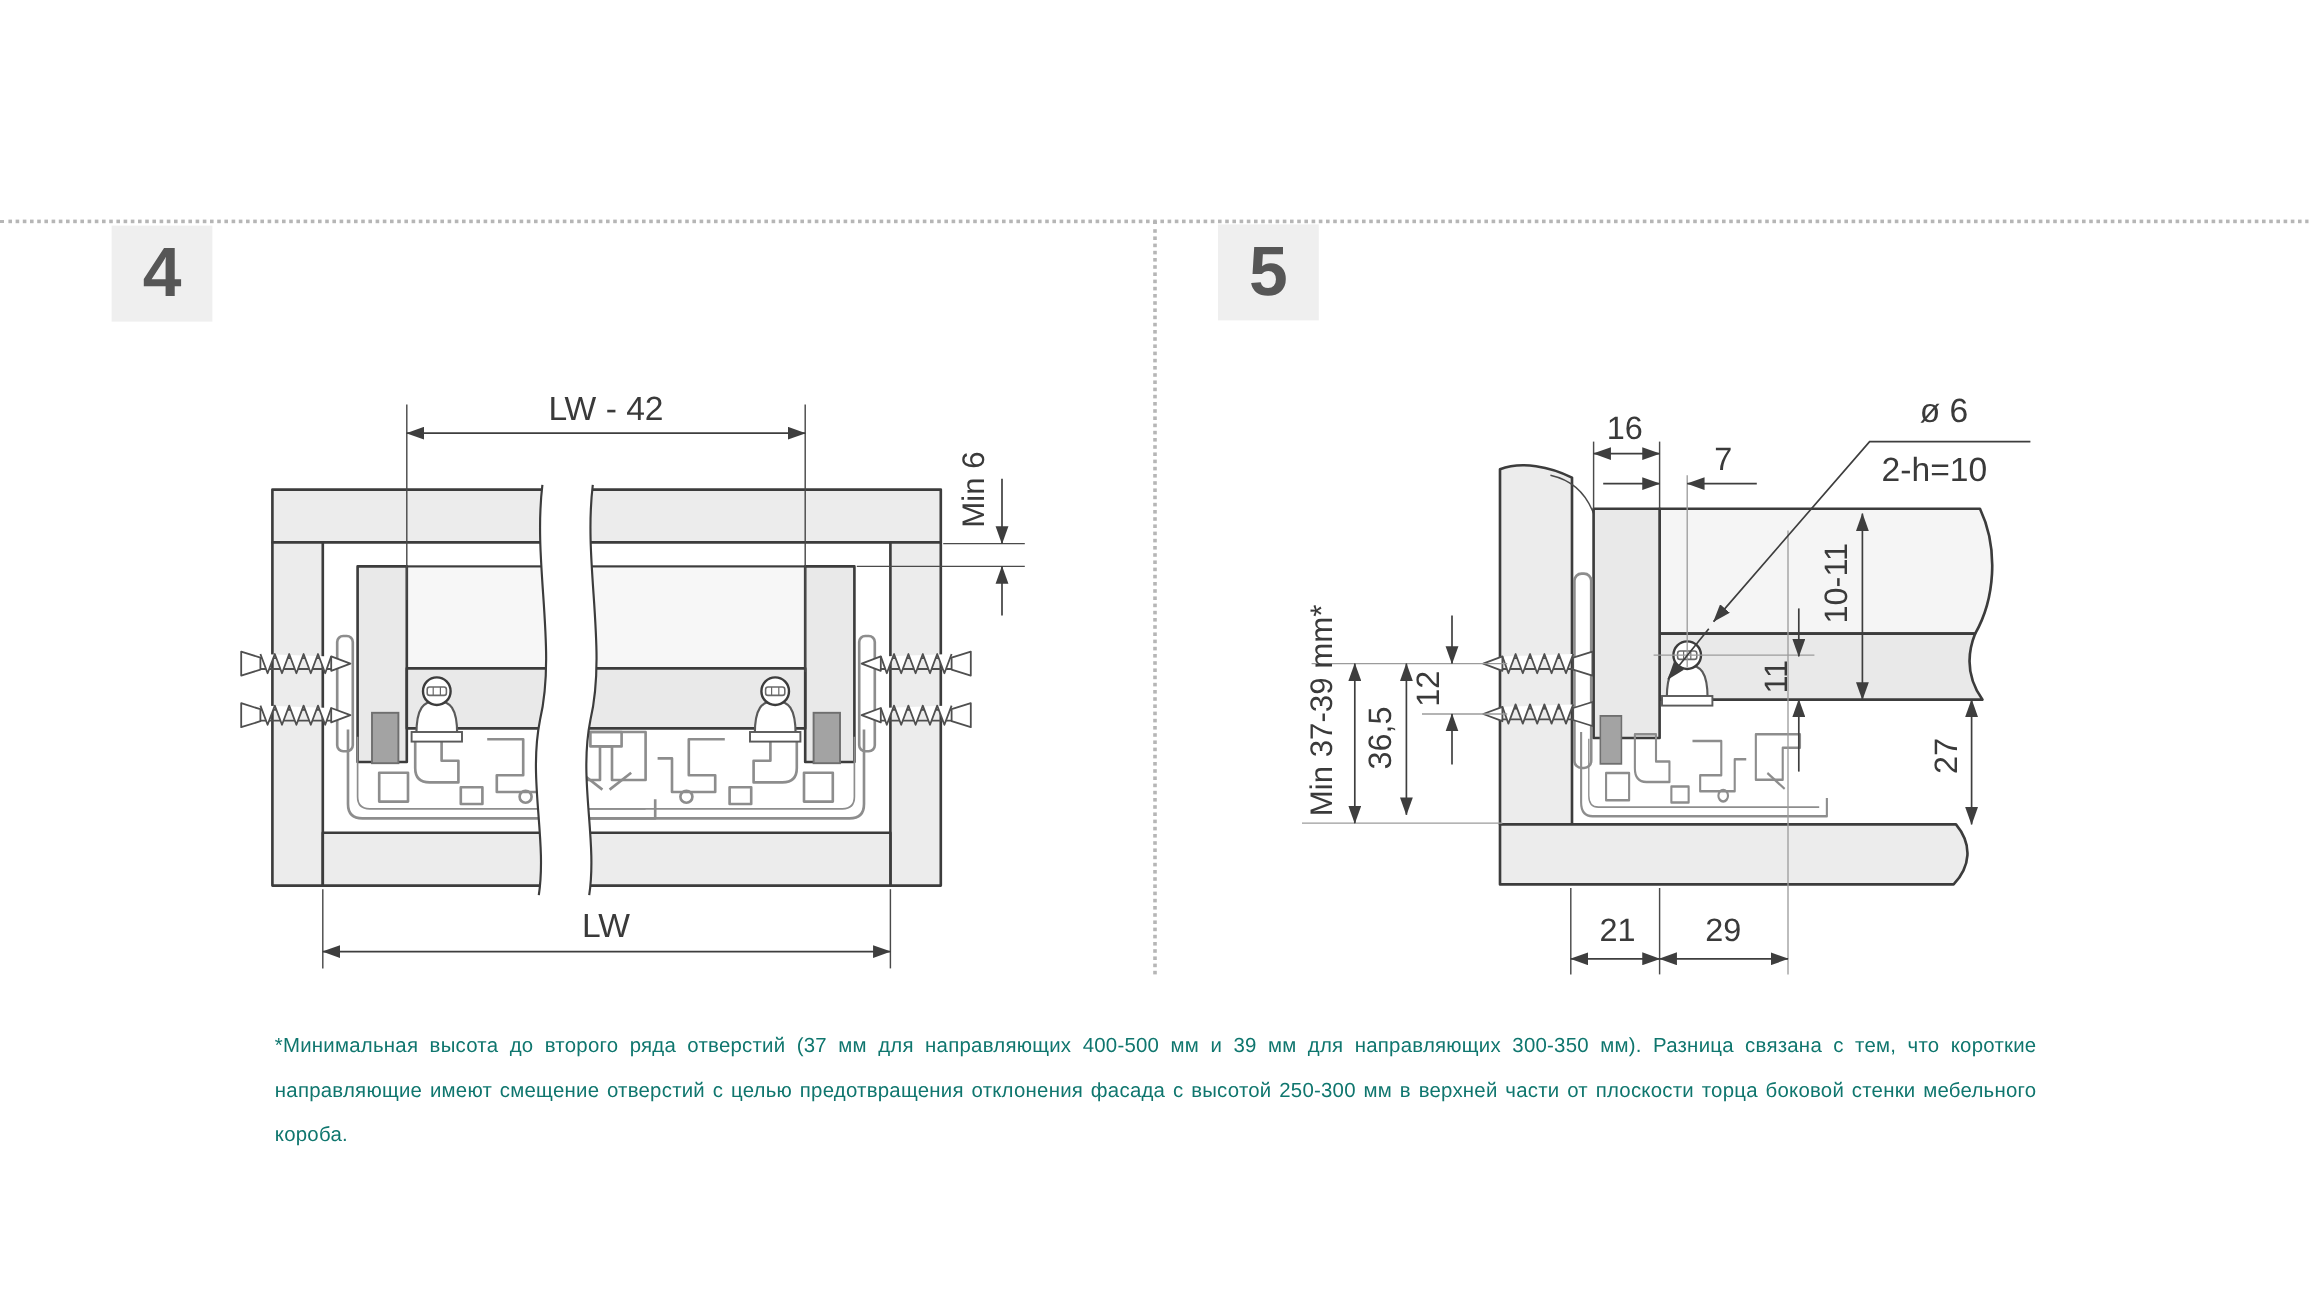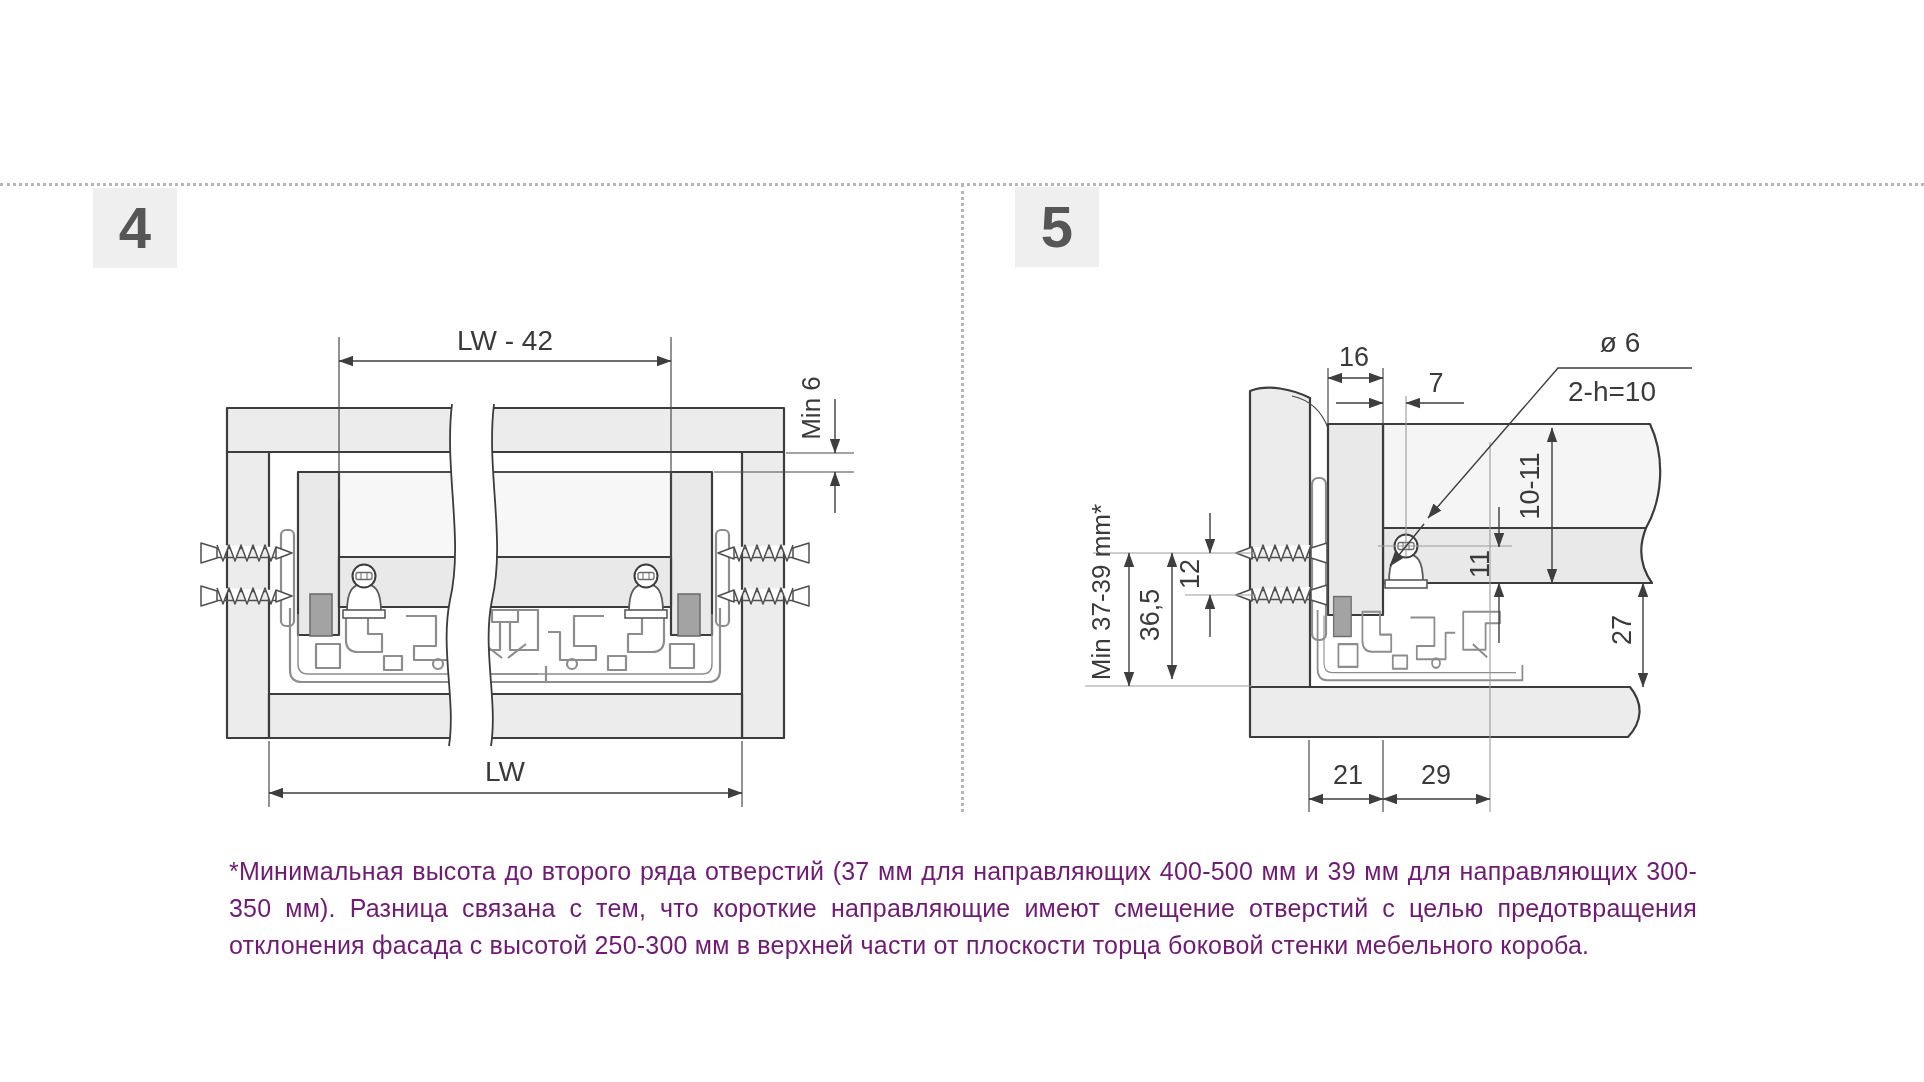--- a/index.html
+++ b/index.html
@@ -6,21 +6,21 @@
   .page{position:relative;width:1924px;height:1082px;background:#ffffff;overflow:hidden;
         font-family:"Liberation Sans",sans-serif;}
   .rule-h{position:absolute;left:0;top:183px;width:1924px;height:0;border-top:3px dotted #b6b6b6;}
   .rule-v{position:absolute;left:961px;top:184px;height:628px;width:0;border-left:3px dotted #b6b6b6;}
   .badge{position:absolute;width:84px;height:80px;background:#efefef;display:flex;
          align-items:center;justify-content:center;}
   .badge span{font-size:58px;font-weight:bold;color:#565656;line-height:1;}
   .badge4{left:93px;top:188px;}
   .badge5{left:1015px;top:187px;}
   .footnote{position:absolute;left:229px;top:853px;width:1468px;margin:0;
-            font-size:25px;line-height:37px;color:#701a75;text-align:justify;text-align-last:left;
+            font-size:17px;line-height:37px;color:#0f766e;text-align:justify;text-align-last:left;
             letter-spacing:0.2px;}
   svg.draw{position:absolute;left:0;top:0;}
   
   .part{fill:#ececec;stroke:#3c3c3c;stroke-width:2.2;stroke-linejoin:round;}
   .part-light{fill:#f5f5f5;stroke:#3c3c3c;stroke-width:2.2;stroke-linejoin:round;}
   .part-mid{fill:#e9e9e9;stroke:#3c3c3c;stroke-width:2.2;stroke-linejoin:round;}
   .cavity{fill:#f7f7f7;stroke:#3c3c3c;stroke-width:1.8;}
   .mech{fill:none;stroke:#8d8d8d;stroke-width:2.2;stroke-linejoin:round;}
   .mech2{stroke-width:1.4;}
   .screw{stroke:#4f4f4f;stroke-width:1.5;fill:#ffffff;stroke-linejoin:round;}

